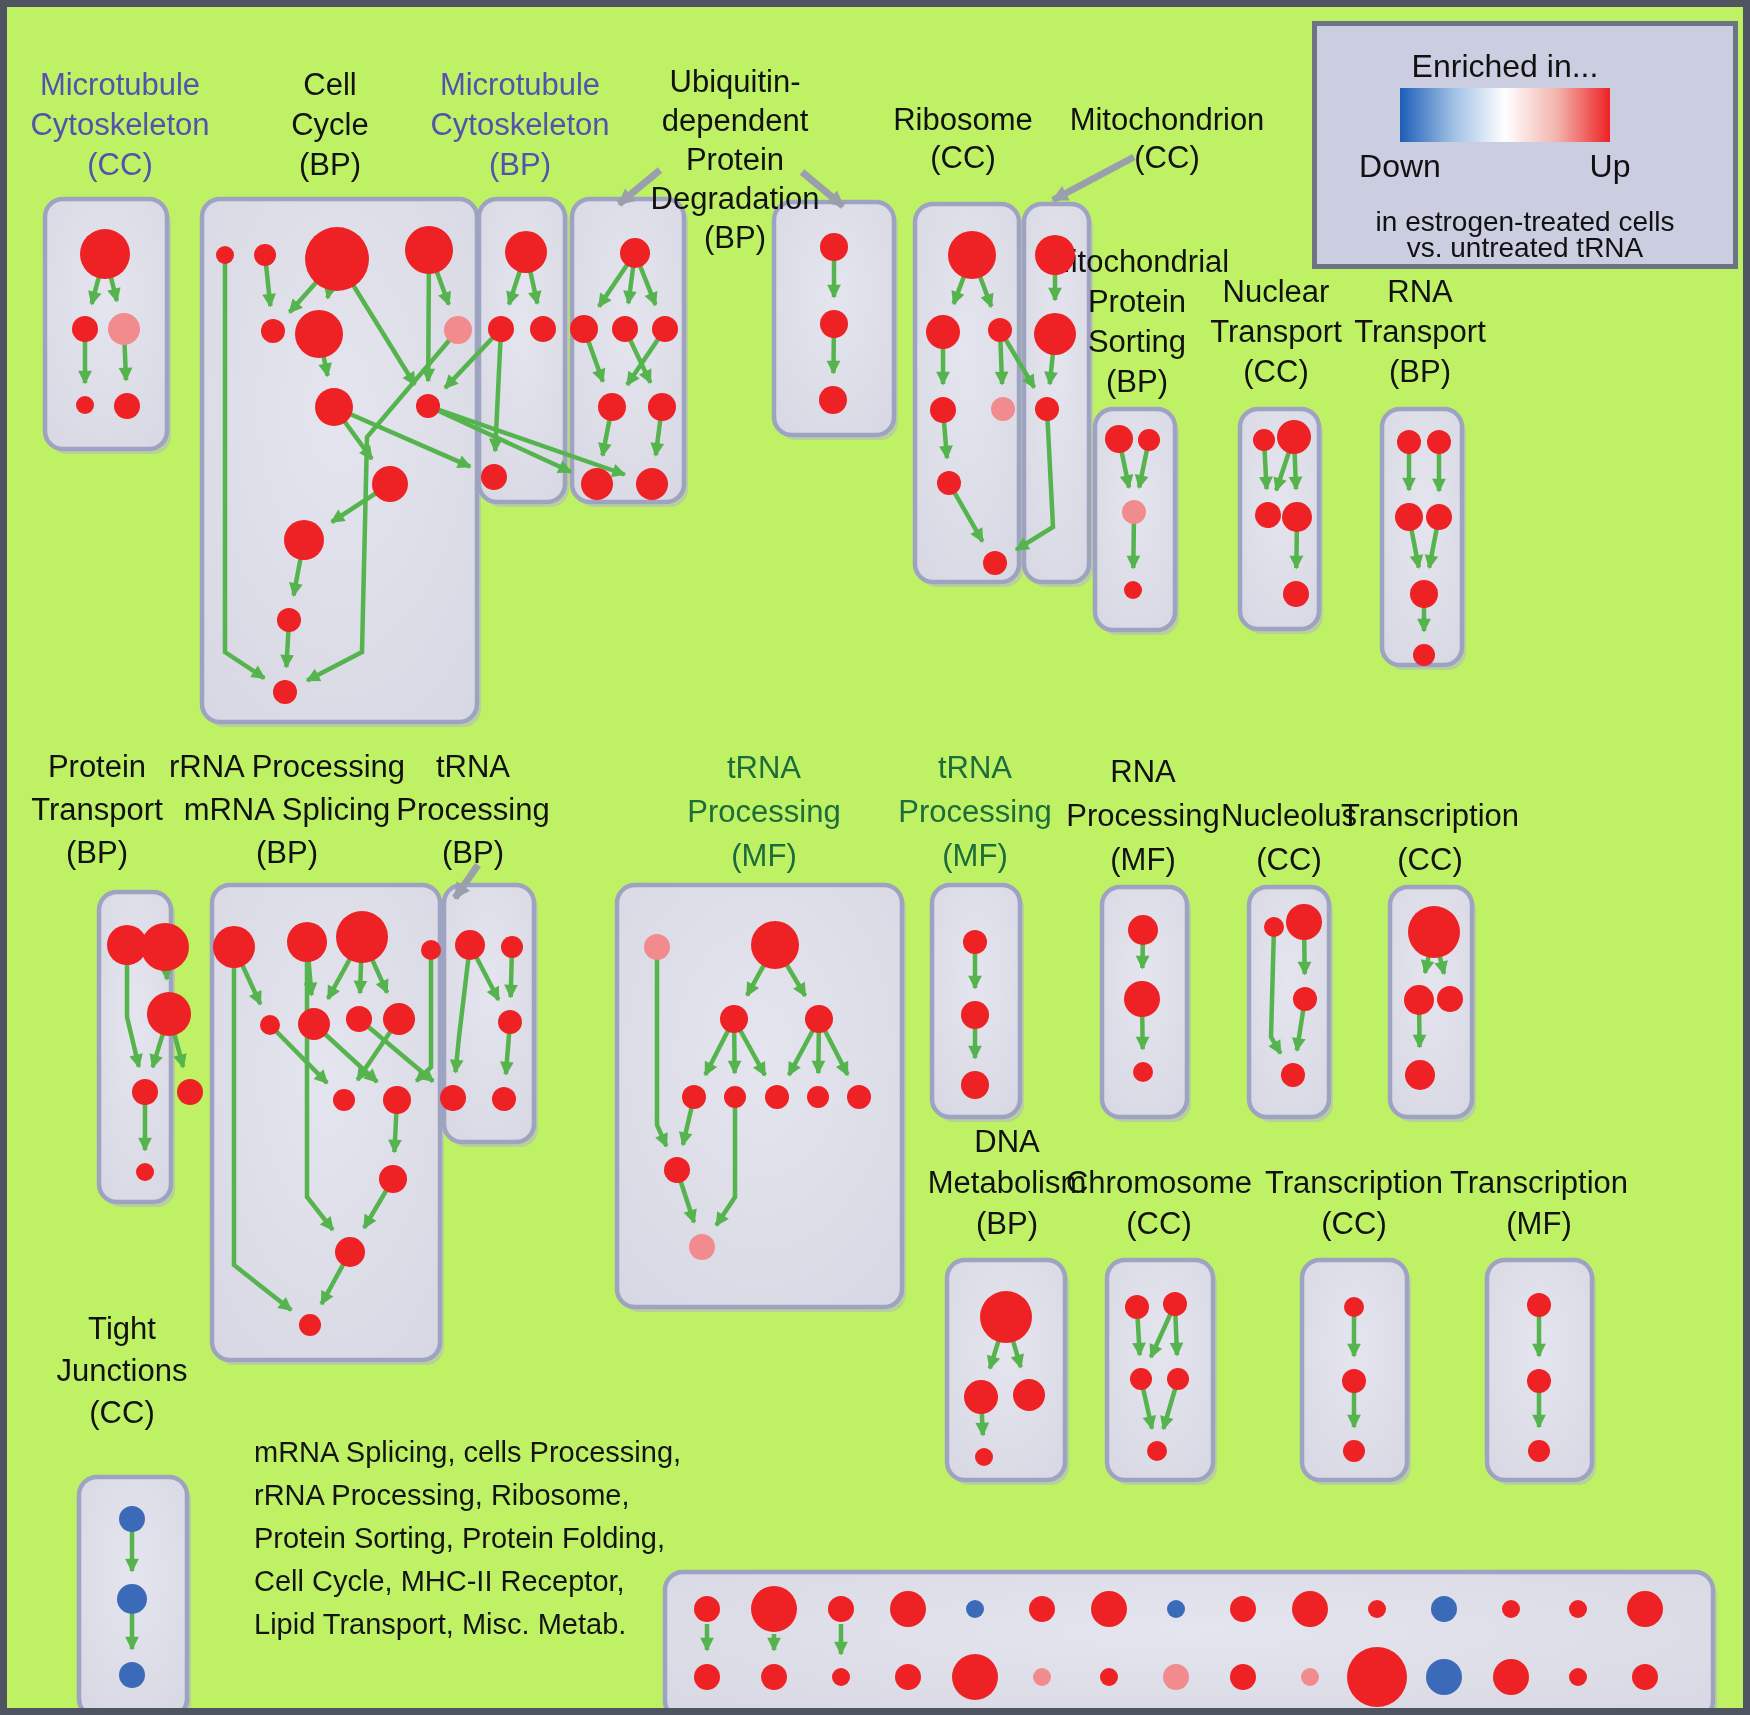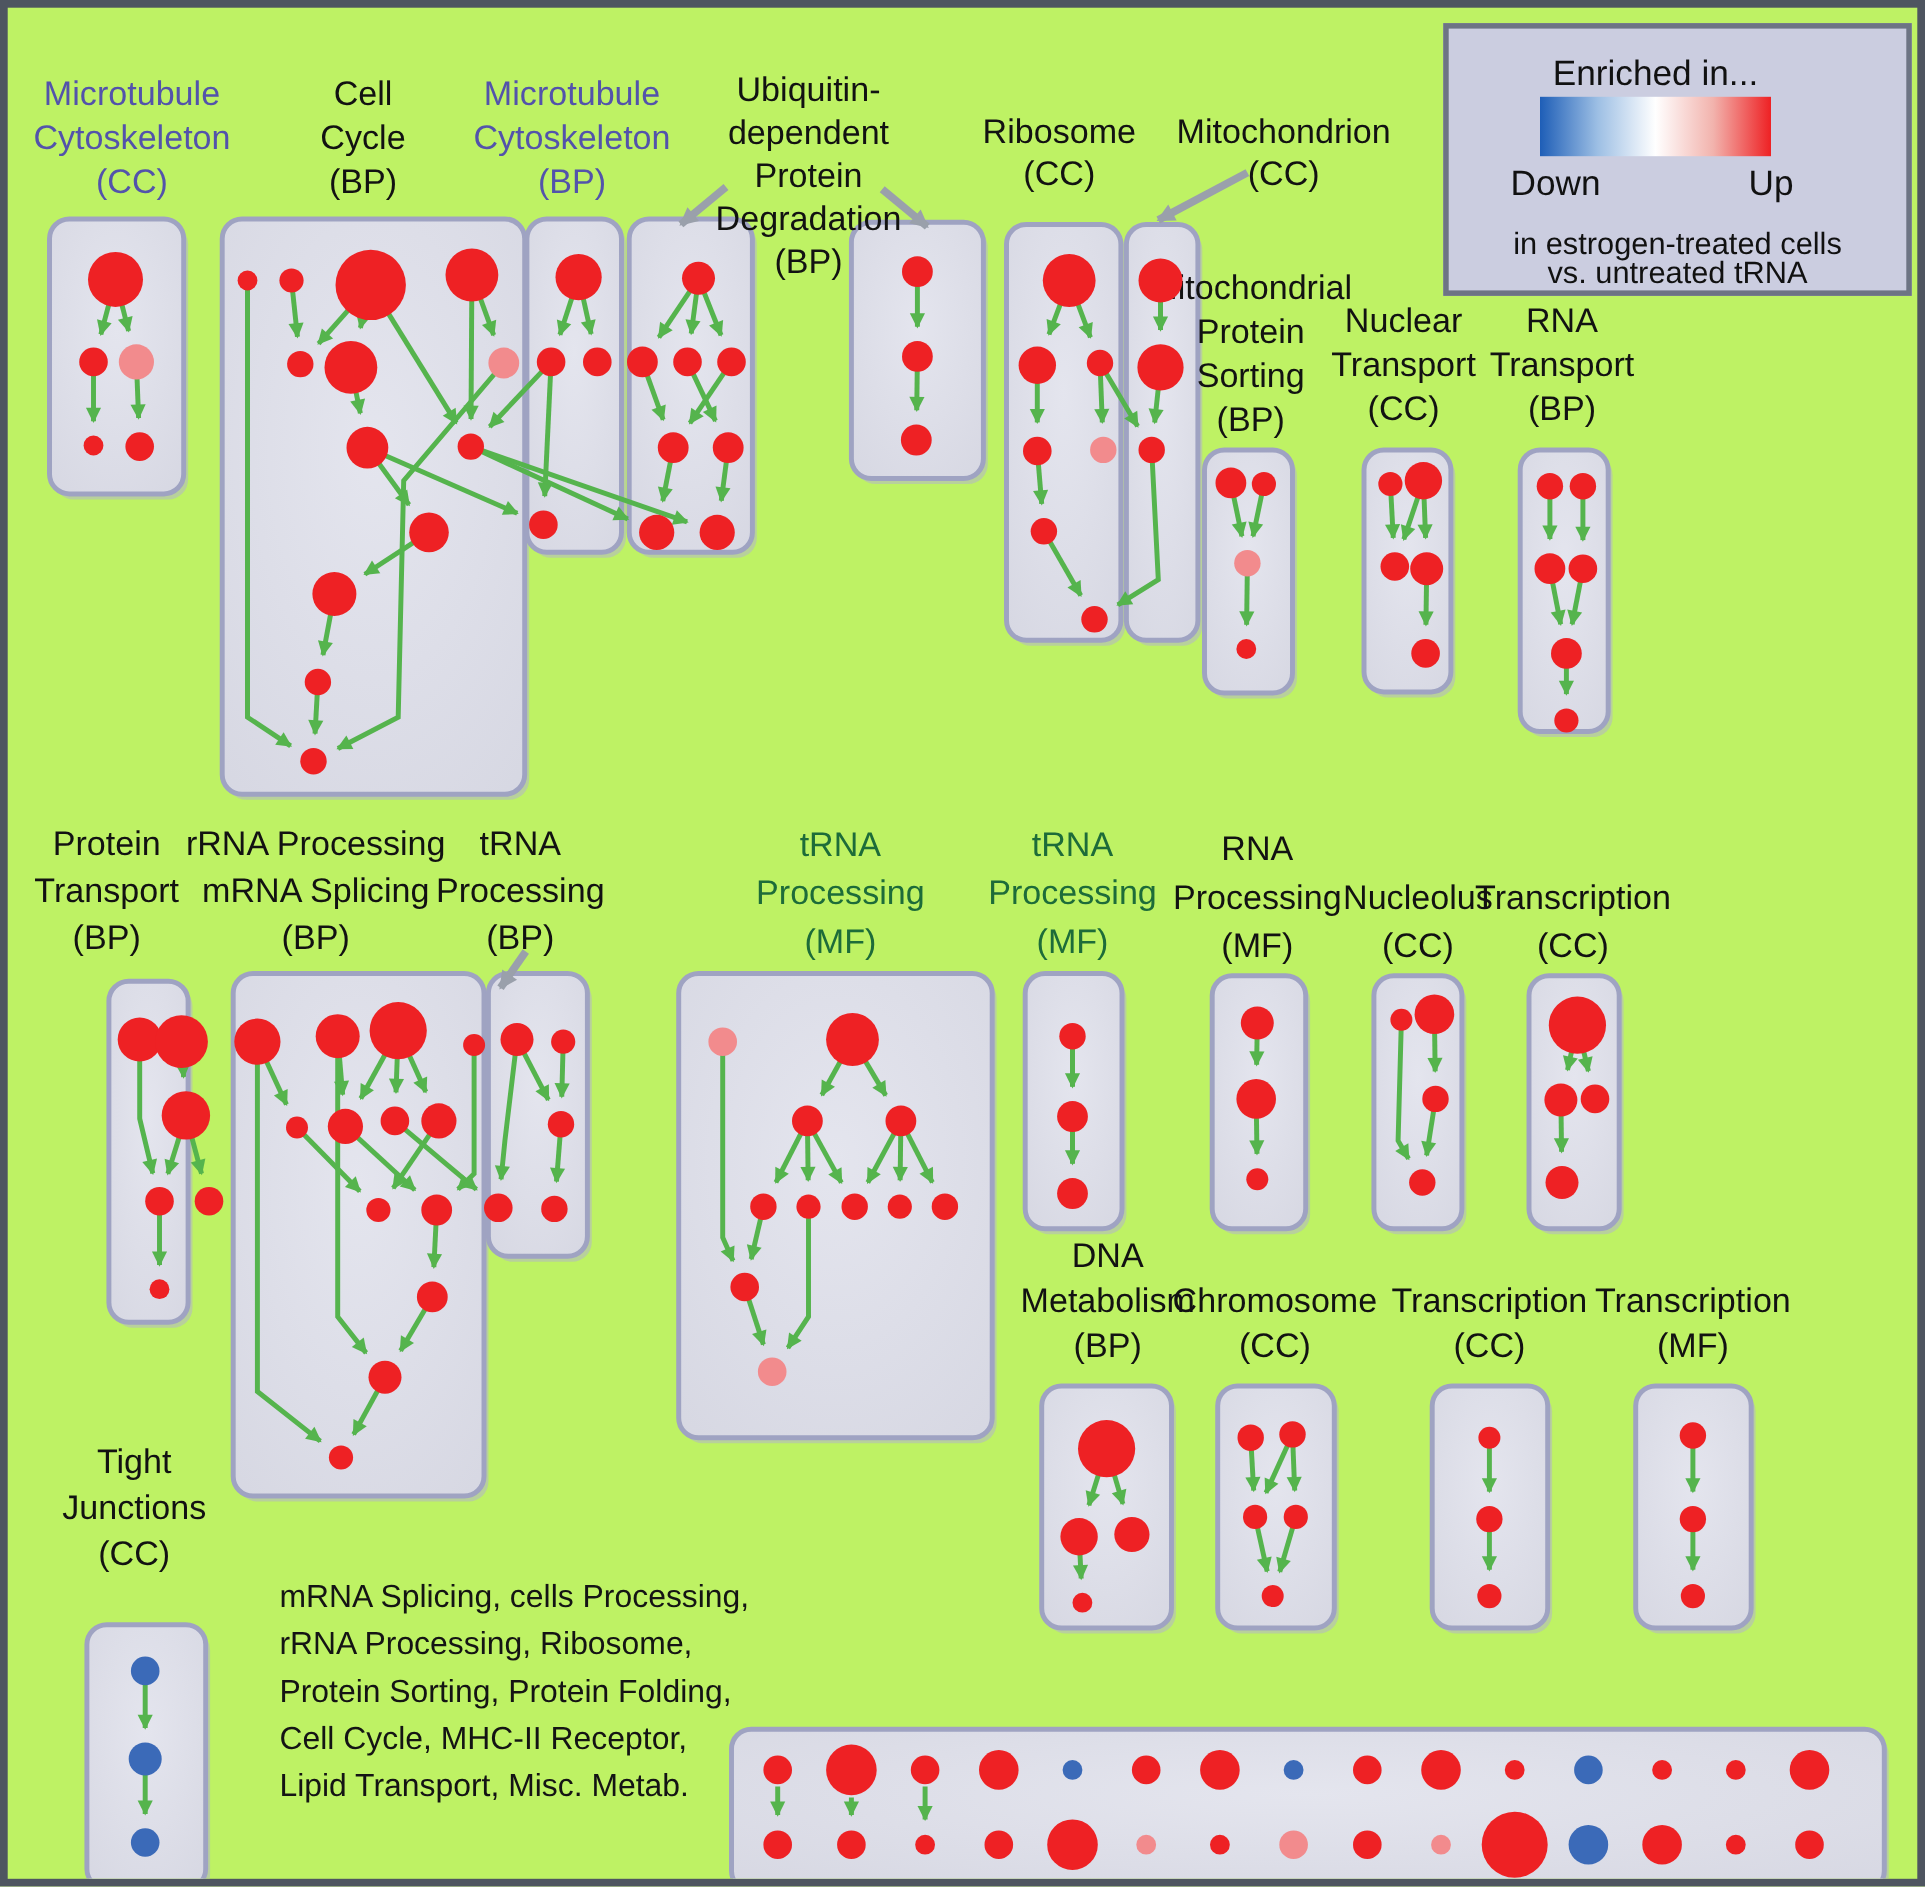--- a/index.html
+++ b/index.html
@@ -13,21 +13,21 @@
     overflow:hidden;
   }
   svg#diagram{position:absolute;left:0;top:0;width:1736px;height:1701px;}
   .legend{
     position:absolute;left:1305px;top:14px;width:426px;height:248px;
     border:5px solid #6d7484;background:#cbcde0;box-sizing:border-box;padding-left:46px;
   }
   .legend div{position:absolute;color:#111;}
   .legend-title{top:22px;left:0;width:376px;text-align:center;font-size:32px;}
   .legend-bar{top:62px;left:83px;width:210px;height:54px;}
-  .legend-down{top:122px;left:28px;width:110px;text-align:right;font-size:32px;}
+  .legend-down{top:122px;left:28px;width:110px;text-align:center;font-size:32px;}
   .legend-up{top:122px;left:245px;width:96px;text-align:center;font-size:32px;}
   .legend-cap1{top:170px;left:14px;width:388px;text-align:center;font-size:28px;margin-top:10px;}
   .legend-cap2{top:206px;left:14px;width:388px;text-align:center;font-size:28px;}
   .footnote{position:absolute;left:247px;top:1424px;font-size:29px;color:#141414;}
   .footnote div{height:43px;line-height:43px;white-space:nowrap;}
 </style>
 </head>
 <body>
 
 <div class="canvas">

